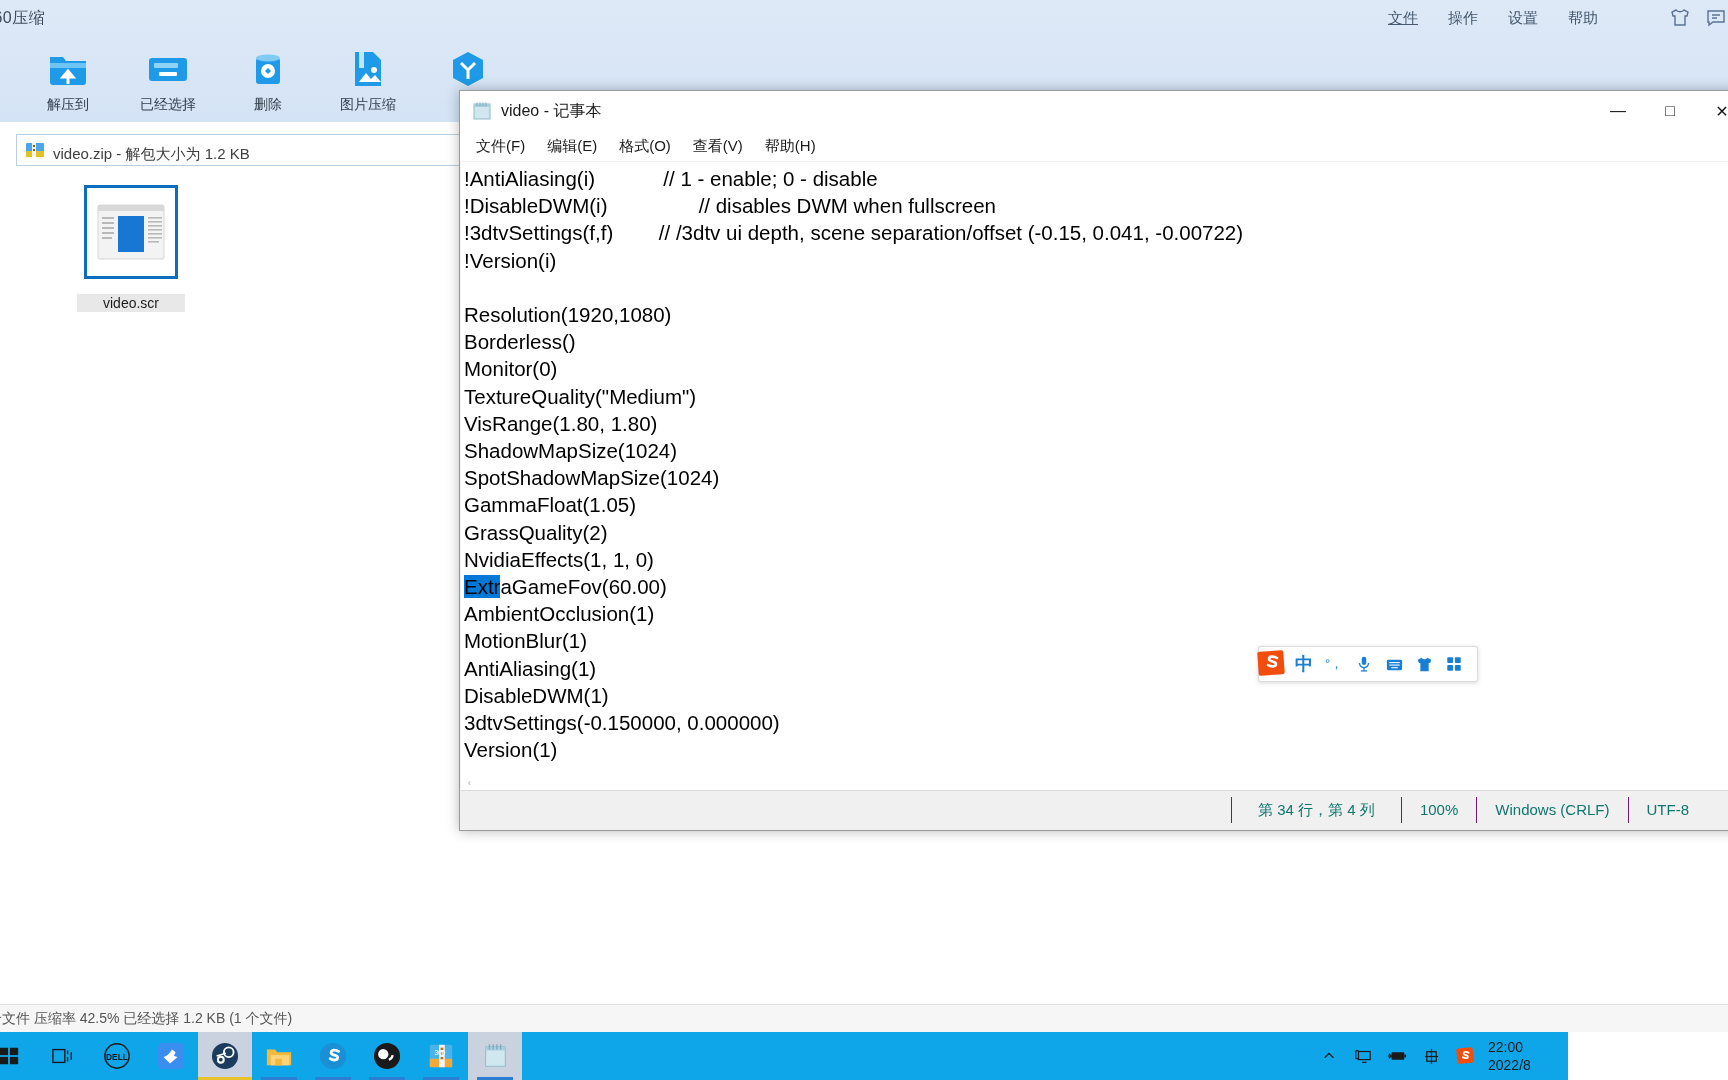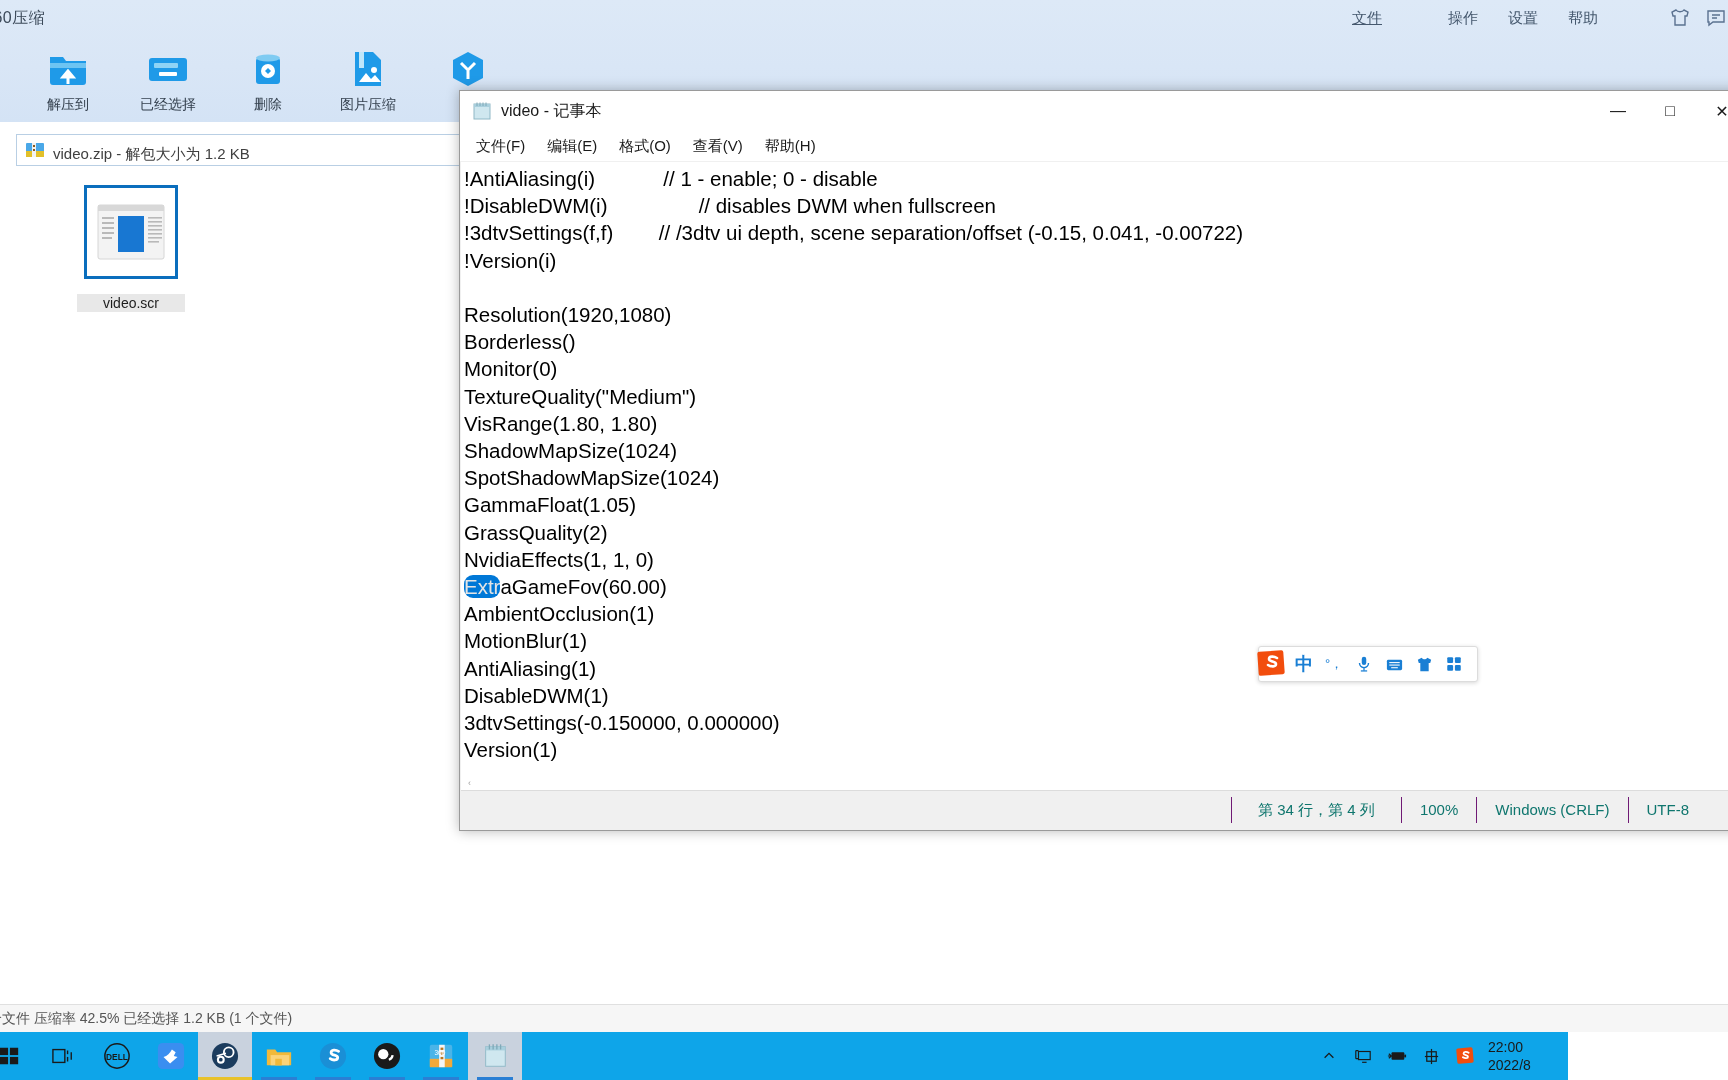--- a/index.html
+++ b/index.html
@@ -24,21 +24,21 @@
   }
   #zip-title {
     position: absolute; left: -16px; top: 8px;
     font-size: 16px; color: #3c4a5a; letter-spacing: .5px;
     white-space: nowrap;
   }
   .zip-menu {
     position: absolute; top: 9px;
     font-size: 15px; color: #45586e; cursor: default;
   }
-  #zm0 { left: 1352px; text-decoration: underline; }
+  #zm0 { left: 1388px; text-decoration: underline; }
   #zm1 { left: 1448px; }
   #zm2 { left: 1508px; }
   #zm3 { left: 1568px; }
   .zip-hdr-icon {
     position: absolute; top: 6px; width: 24px; height: 24px;
     color: #5a7190;
   }
   #zip-skin-icon { left: 1668px; }
   #zip-msg-icon { left: 1704px; }
 
@@ -129,21 +129,21 @@
     width: 1288px; height: 629px;
     background: #ffffff;
   }
   #np-text {
     position: absolute; left: 0; top: 0; right: 17px; bottom: 17px;
     padding: 3px 0 0 3px;
     font-family: "Liberation Sans", "DejaVu Sans", sans-serif;
     font-size: 20.5px; line-height: 27.2px;
     color: #000; white-space: pre; overflow: hidden;
   }
-  .sel { background: #0078d7; color: #e5e5e5; border-radius: 9px; }
+  .sel { background: #0078d7; color: #000000; }
   
   #np-hscroll {
     position: absolute; left: 0; bottom: 0; height: 17px; right: 17px;
     background: #ffffff;
   }
   #np-hs-left {
     position: absolute; left: 0; top: 0; width: 17px; height: 17px;
     display: flex; align-items: center; justify-content: center;
     color: #a0a0a0; font-size: 9px;
   }

